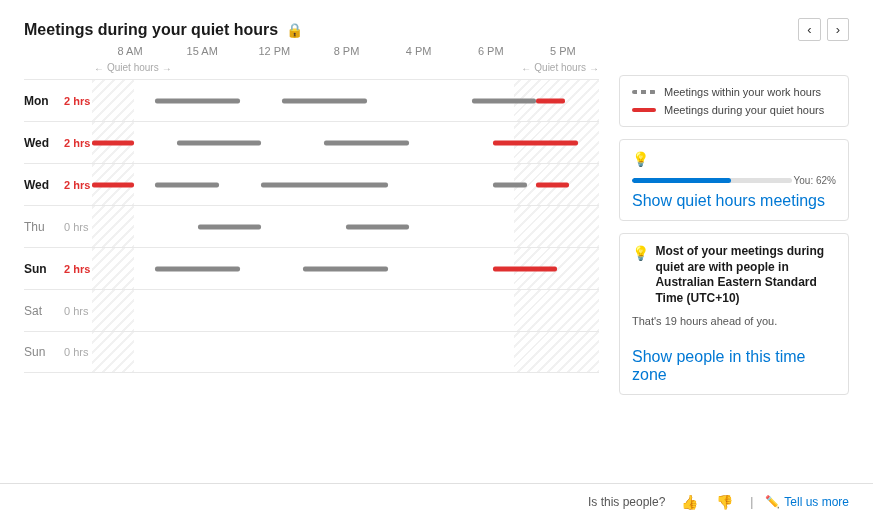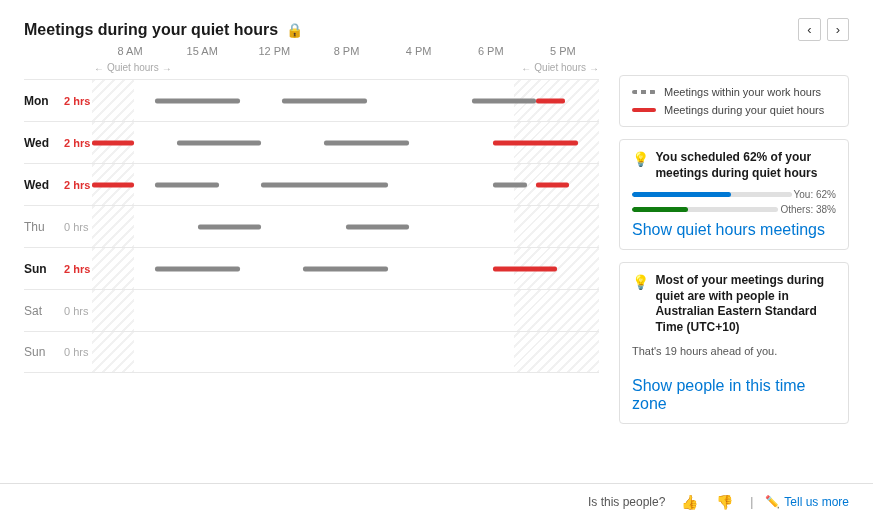--- a/index.html
+++ b/index.html
@@ -448,34 +448,27 @@
         </div>
         <div class="legend-item">
           <div class="legend-dash-red"></div>
           <span>Meetings during your quiet hours</span>
         </div>
       </div>
 
       <div class="insight-box">
         <div class="insight-header">
           <span class="insight-icon">💡</span>
-          <span class="insight-title">You scheduled 62% of your meetings during quiet hours</span>
         </div>
         <div class="progress-rows">
           <div class="progress-row">
             <div class="progress-bar-bg">
               <div class="progress-bar-fill-blue" id="you-bar" style="width: 62%;"></div>
             </div>
             <span>You: 62%</span>
-          </div>
-          <div class="progress-row">
-            <div class="progress-bar-bg">
-              <div class="progress-bar-fill-green" id="others-bar" style="width: 38%;"></div>
-            </div>
-            <span>Others: 38%</span>
           </div>
         </div>
         <a class="link-blue">Show quiet hours meetings</a>
       </div>
 
       <div class="insight-box">
         <div class="insight-header">
           <span class="insight-icon">💡</span>
           <span class="insight-title">Most of your meetings during quiet are with people in Australian Eastern Standard Time (UTC+10)</span>
         </div>

